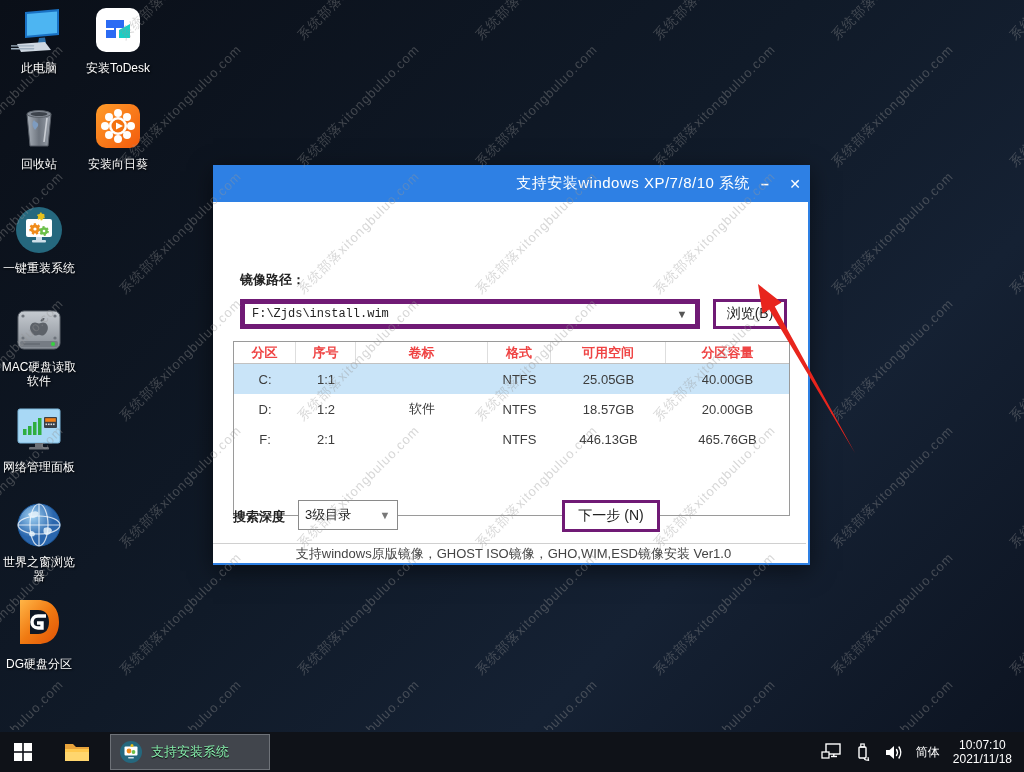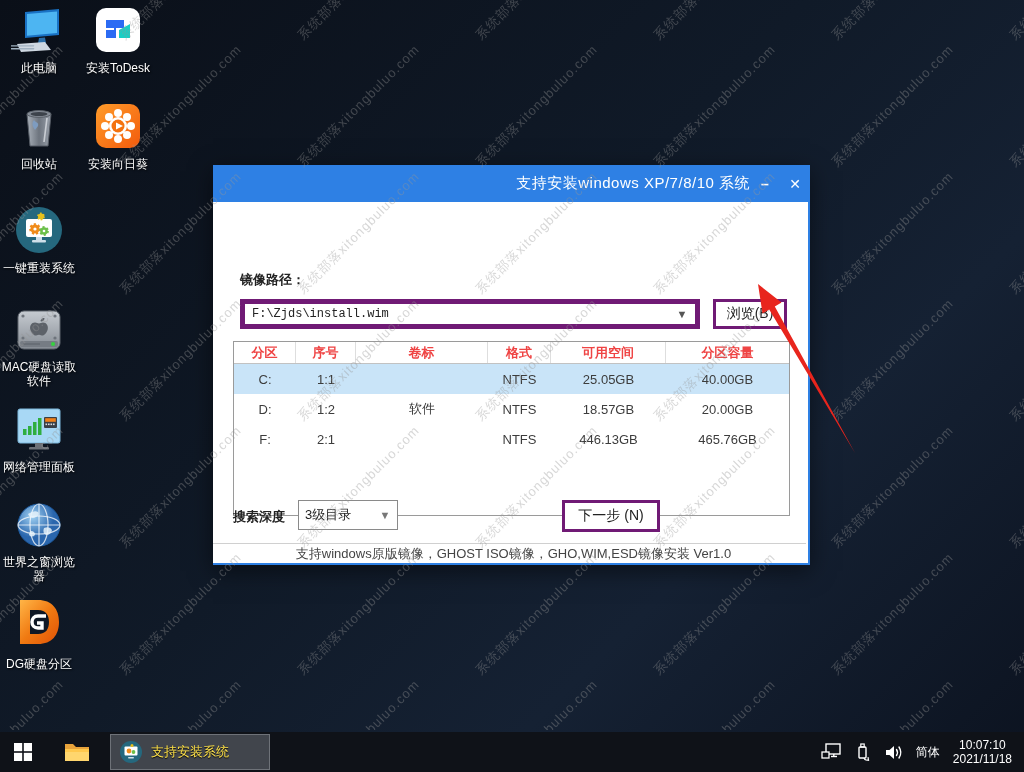--- a/index.html
+++ b/index.html
@@ -79,21 +79,21 @@
   
   #arrow-overlay { position:absolute; left:0; top:0; width:1024px; height:772px; z-index:8; pointer-events:none; }
   
   .taskbar { position:absolute; left:0; bottom:0; width:1024px; height:40px; background:#0f1218;
              display:flex; align-items:center; z-index:9; }
   .tb-btn { height:40px; display:flex; align-items:center; justify-content:center; cursor:pointer; }
   .start { width:46px; }
   .explorer { width:46px; margin-left:8px; }
   .task-item { margin-left:10px; width:160px; height:36px; background:#41454c; border:1px solid #6e7278;
                display:flex; align-items:center; gap:8px; padding-left:8px; cursor:pointer; }
-  .task-item .tlbl { color:#fde047; font-size:13px; text-shadow:0 1px 1px #000; }
+  .task-item .tlbl { color:#86efac; font-size:13px; text-shadow:0 1px 1px #000; }
   .tray { margin-left:auto; display:flex; align-items:center; height:40px; }
   .tray-ic { width:32px; height:40px; display:flex; align-items:center; justify-content:center; cursor:pointer; }
   .ime { color:#fff; font-size:12px; width:34px; text-align:center; cursor:pointer; }
   .clock { color:#fff; font-size:12px; line-height:14px; text-align:center; padding:0 12px 0 8px; cursor:pointer; }
 </style>
 </head>
 <body>
 
 <div class="icon-cell" style="left:0;top:6px">
   <span class="glyph">

